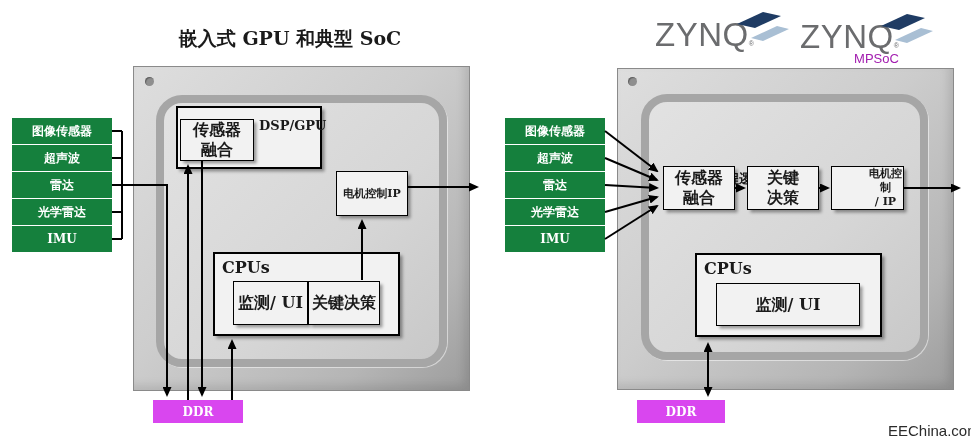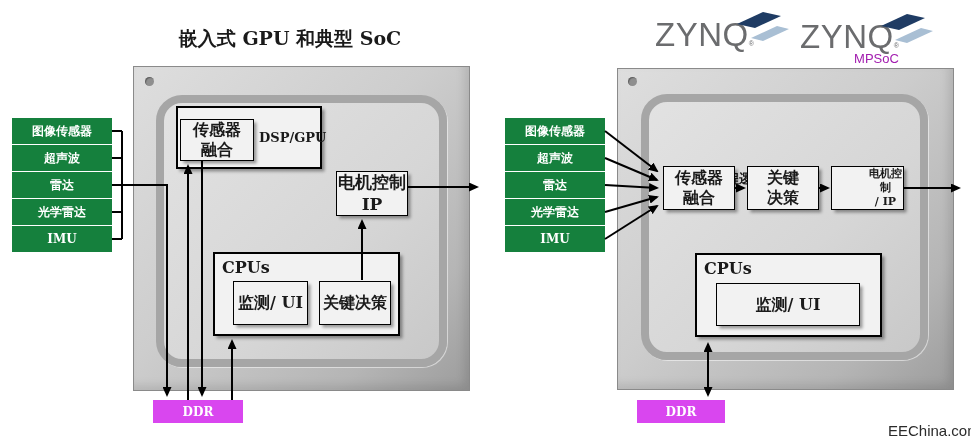--- a/index.html
+++ b/index.html
@@ -50,36 +50,36 @@
 
 <div id="canvas">
 
   <div class="title" style="left:140px; top:26px; width:300px;">嵌入式 GPU 和典型 SoC</div>
 
   <div class="chip" style="left:133px; top:66px; width:337px; height:325px;"></div>
   <div class="pin-dot" style="left:145px; top:77px;"></div>
   <div class="die" style="left:156px; top:95px; width:291px; height:272px;"></div>
 
   <div class="blk" style="left:176px; top:106px; width:146px; height:63px; justify-content:flex-start;"></div>
-  <div class="corner-label" style="left:259px; top:130px; font-size:13px;">DSP/GPU</div>
+  <div class="corner-label" style="left:259px; top:118px; font-size:13px;">DSP/GPU</div>
   <div class="blk thin" style="left:180px; top:119px; width:74px; height:42px;">
     <span>传感器</span>
     <span>融合</span>
   </div>
 
-  <div class="blk thin" style="left:336px; top:171px; width:72px; height:45px; font-size:17px;">
+  <div class="blk thin" style="left:336px; top:171px; width:72px; height:45px; font-size:11px;">
     <span>电机控制IP</span>
   </div>
 
   <div class="blk" style="left:213px; top:252px; width:187px; height:84px;"></div>
   <div class="corner-label" style="left:222px; top:258px;">CPUs</div>
   <div class="blk thin" style="left:233px; top:281px; width:75px; height:44px;">
     <span>监测/ UI</span>
   </div>
-  <div class="blk thin" style="left:319px; top:281px; width:72px; height:44px;">
+  <div class="blk thin" style="left:308px; top:281px; width:72px; height:44px;">
     <span>关键决策</span>
   </div>
 
   <div class="sensor-col" style="left:12px; top:118px;">
     <div class="sensor-row">图像传感器</div>
     <div class="sensor-row">超声波</div>
     <div class="sensor-row">雷达</div>
     <div class="sensor-row">光学雷达</div>
     <div class="sensor-row">IMU</div>
   </div>

